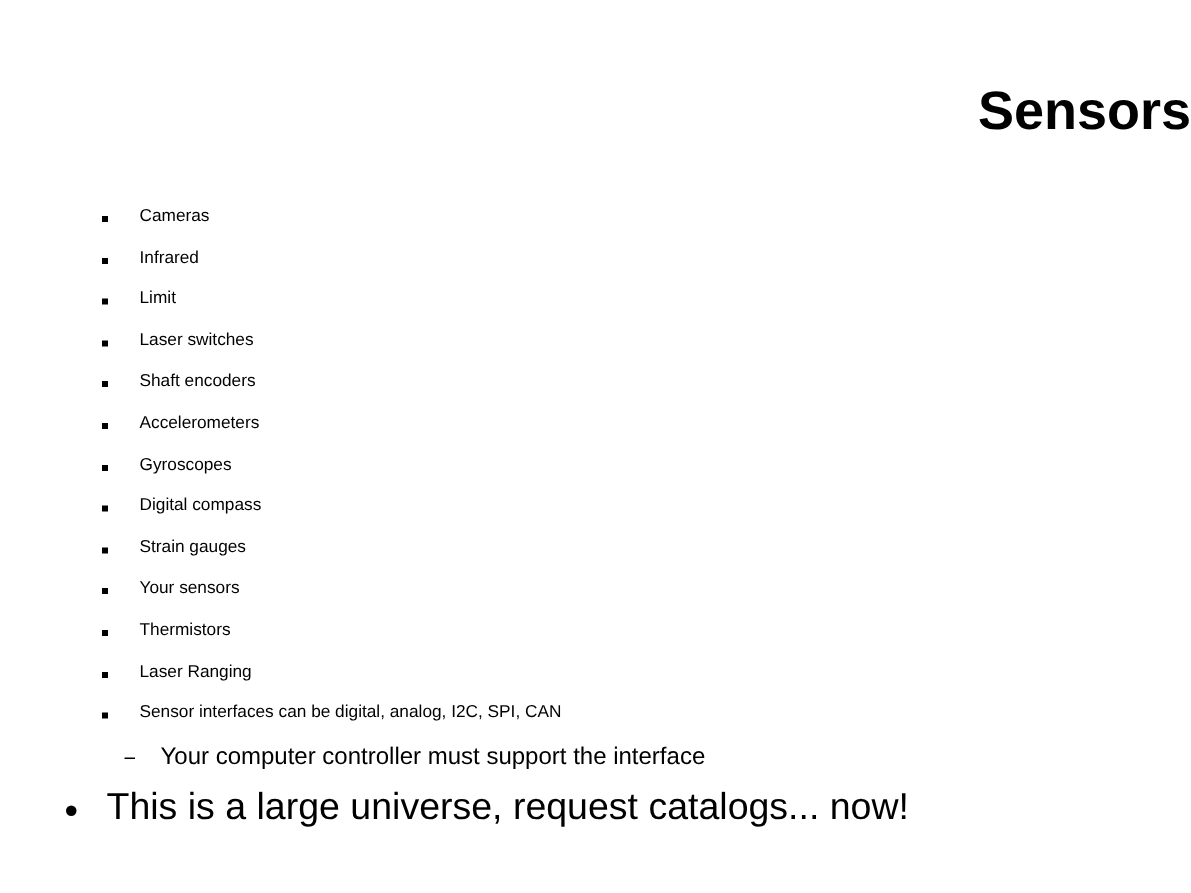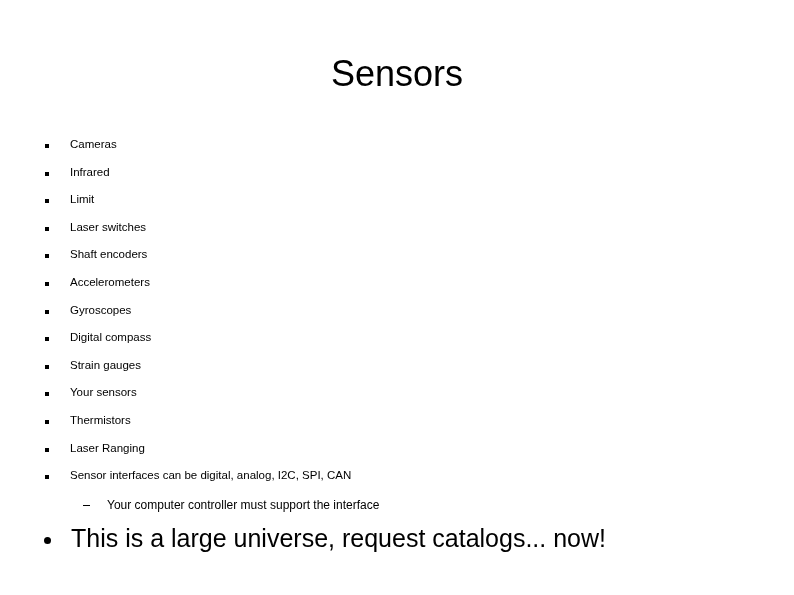--- a/index.html
+++ b/index.html
@@ -22,42 +22,43 @@
     height: 595px;
     background: #ffffff;
   }
 
   
   .slide-title {
     position: absolute;
     left: 0;
     top: 52px;
     width: 794px;
-    text-align: center;
+    text-align: right;
     font-size: 36px;
     line-height: 44px;
-    font-weight: normal;
+    font-weight: bold;
     letter-spacing: 0px;
     color: #000000;
     margin: 0;
     white-space: nowrap;
   }
 
   
   .body-list {
     position: absolute;
     left: 0;
     top: 135px;
     width: 794px;
   }
 
   .bullet-row {
     position: relative;
     height: 27.6px;
     display: block;
+    margin-left: 23px;
   }
 
   .bullet-row .marker {
     position: absolute;
     display: block;
   }
 
   
   .marker-square {
     left: 45px;
@@ -89,21 +90,21 @@
     top: 11px;
     width: 7px;
     height: 1.5px;
     background: #000000;
   }
 
   .sub-row .label {
     position: absolute;
     left: 107px;
     top: 2px;
-    font-size: 12px;
+    font-size: 16px;
     line-height: 18px;
     white-space: nowrap;
     color: #000000;
   }
 
   
   .final-row {
     position: absolute;
     left: 0;
     top: 521px;

